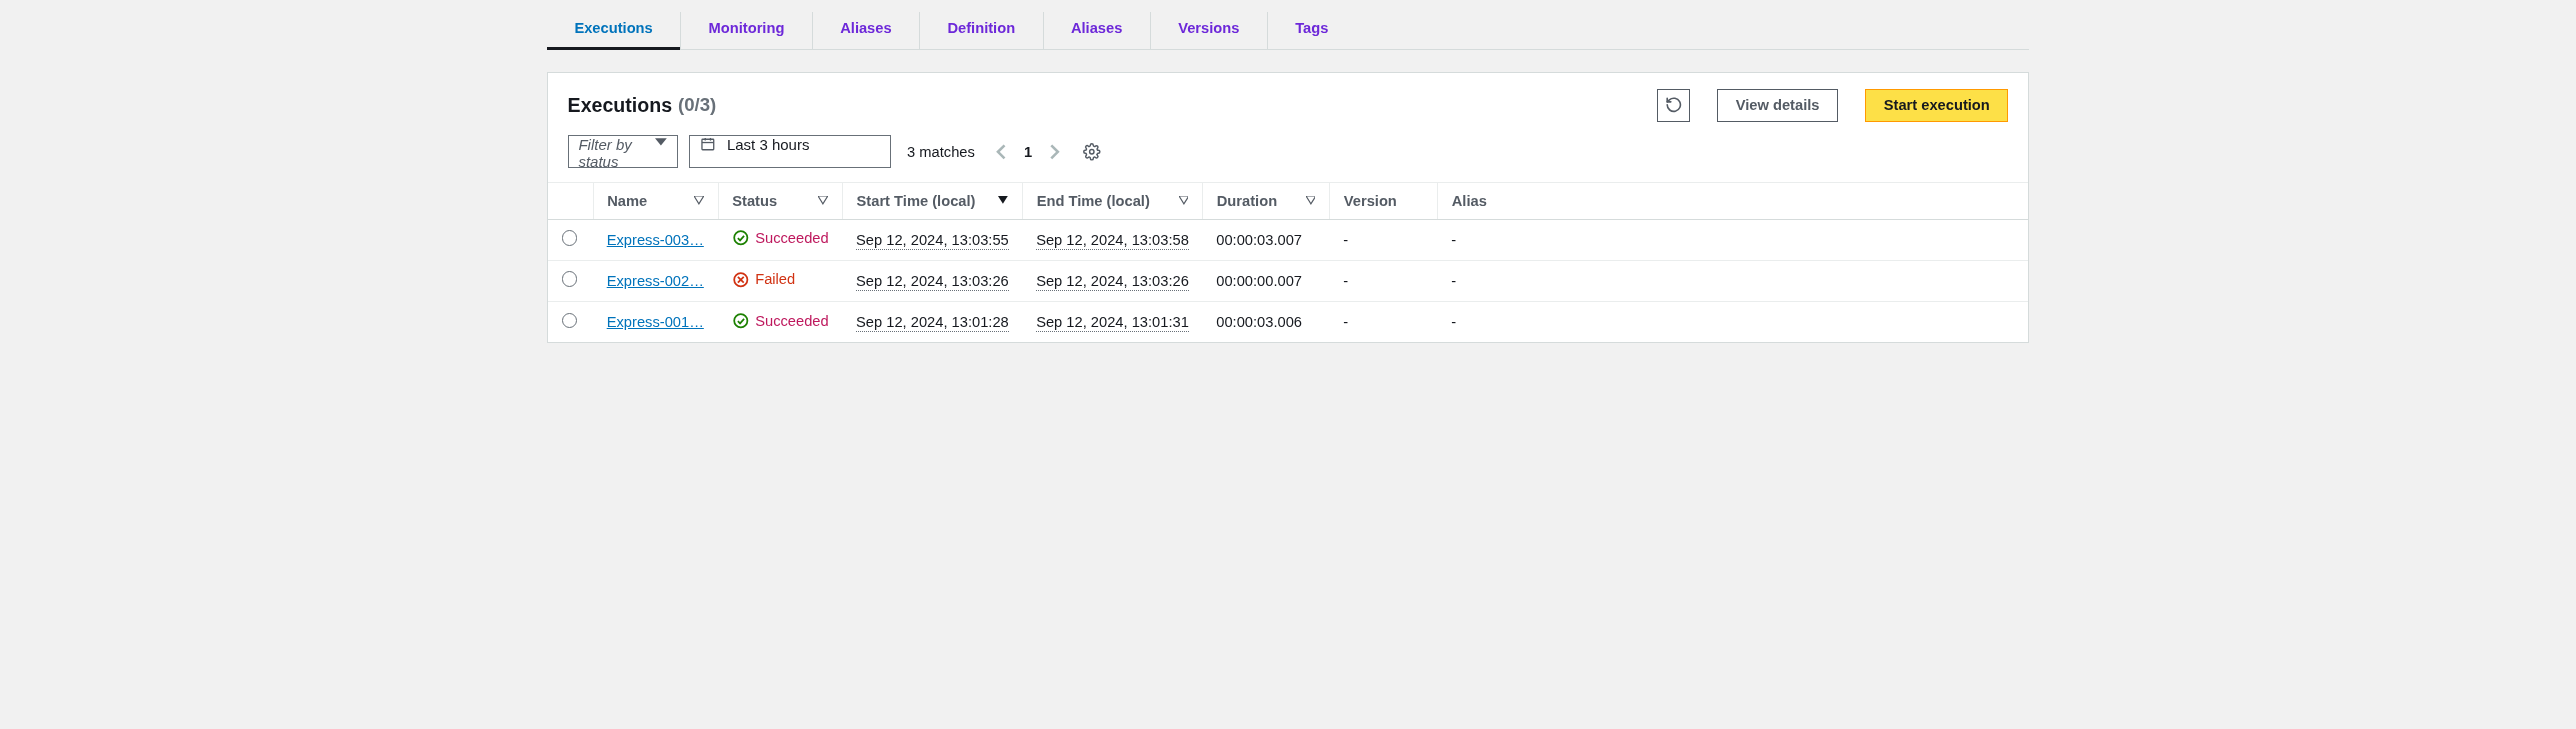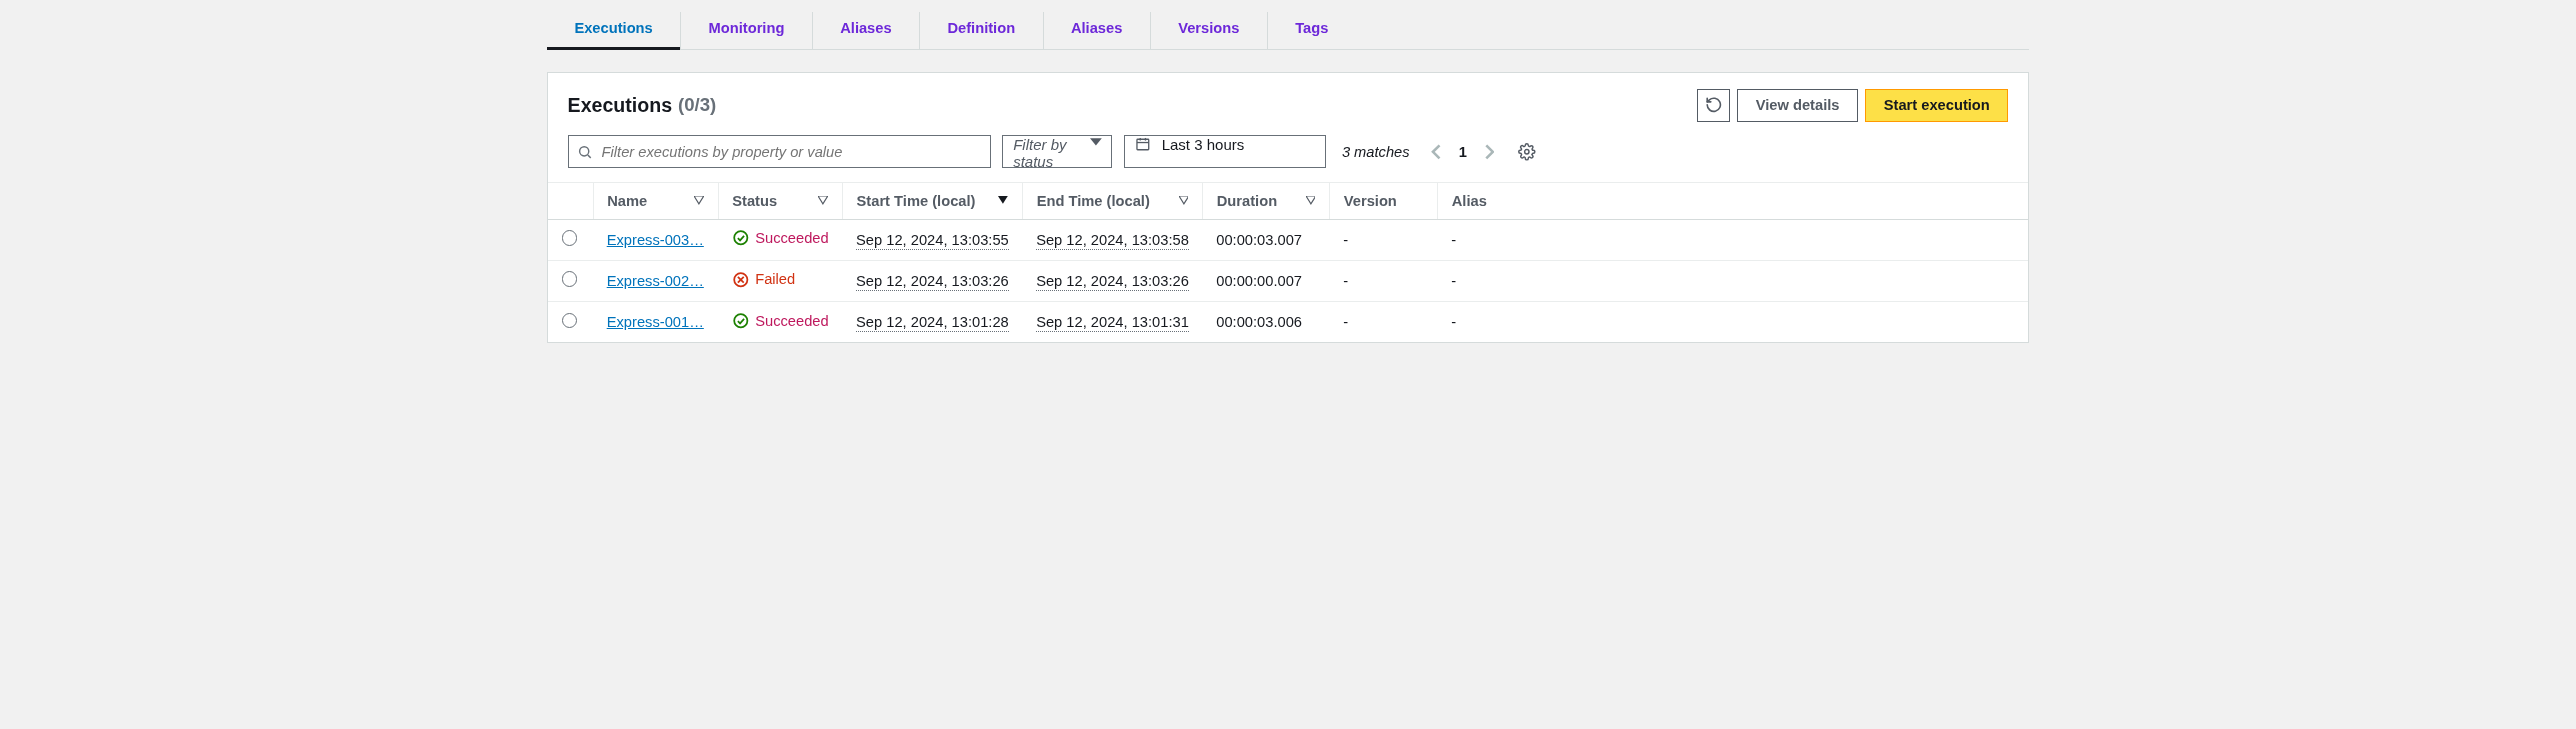--- a/index.html
+++ b/index.html
@@ -62,21 +62,21 @@
   }
   .panel-count {
     font-size: 18.6px;
     font-weight: 700;
     color: #687078;
     margin-left: 5.9px;
   }
   .header-actions {
     margin-left: auto;
     display: flex;
-    gap: 7px;
+    gap: 27px;
     align-items: stretch;
   }
   .btn {
     border: 1px solid #545b64;
     background: #fff;
     padding: 5.9px 17.6px;
     font-size: 14.7px;
     font-weight: 700;
     color: #545b64;
     cursor: pointer;
@@ -136,21 +136,20 @@
     background: #fff;
   }
   .select-box .chev { margin-left: auto; color: #545b64; }
   .select-box.status { width: 110px; justify-content: space-between; }
   .select-box.daterange { width: 202px; font-style: normal; color: #16191f; gap: 11px; }
   .matches {
     font-size: 14.7px;
     color: #16191f;
     margin-left: 3.9px;
     white-space: nowrap;
-    font-style: italic;
   }
   .pager {
     display: inline-flex;
     align-items: center;
     gap: 15.7px;
     margin-left: 9.8px;
   }
   .pager .nav {
     color: #aab7b8;
     cursor: pointer;
@@ -261,29 +260,20 @@
             </svg>
           </span>
         </button>
         <button class="btn">View details</button>
         <button class="btn btn-primary">Start execution</button>
       </div>
     </div>
 
     <div class="filter-row">
 
-      <div class="input-wrap">
-        <span class="input-icon">
-          <svg width="15.7" height="15.7" viewBox="0 0 24 24" fill="none" stroke="#687078" stroke-width="2.2">
-            <circle cx="11" cy="11" r="7"></circle>
-              <line x1="21" y1="21" x2="16.5" y2="16.5"></line>
-          </svg>
-        </span>
-        <input class="text-input" type="text" placeholder="Filter executions by property or value" style="">
-      </div>
 
       <div class="select-box status">
         <span>Filter by status</span>
         <span class="chev">
           <svg width="11.8" height="11.8" viewBox="0 0 10 6">
               <polygon points="0,0 10,0 5,6" fill="#545b64"></polygon>
             </svg>
         </span>
       </div>
 

